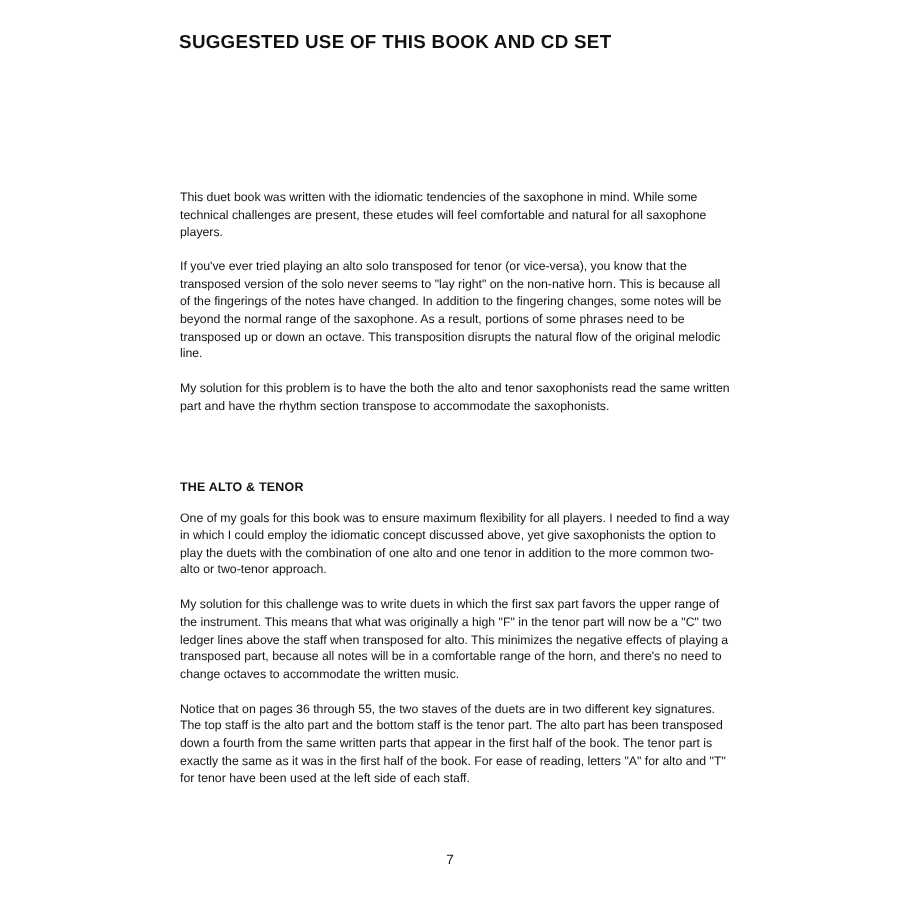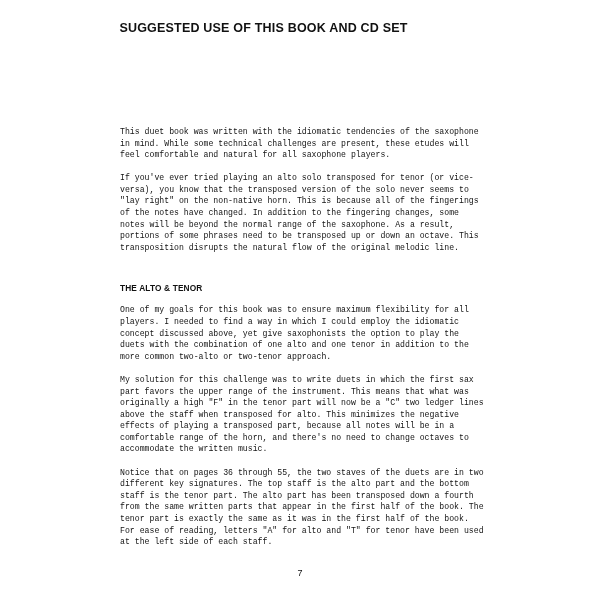--- a/index.html
+++ b/index.html
@@ -39,29 +39,28 @@
     width: 368px;
   }
   .section-heading {
     font-size: 8.3px;
     font-weight: bold;
     letter-spacing: 0.15px;
     color: #111111;
     margin: 0 0 11px 0;
   }
   .section-heading.second {
-    margin-top: 4px;
+    margin-top: 16px;
   }
   .para {
     font-size: 8.2px;
     line-height: 11.6px;
     color: #131313;
     margin: 0 0 11.5px 0;
     text-align: left;
-    font-family: Liberation Mono, monospace;
   }
   .para:last-child {
     margin-bottom: 0;
   }
   .block-gap {
     height: 26px;
   }
   .page-number {
     position: absolute;
     bottom: 22px;
@@ -77,20 +76,21 @@
 
 <div class="page">
 
   <div class="page-title">SUGGESTED USE OF THIS BOOK AND CD SET</div>
 
   <div class="content">
 
     <div class="section">
       <p class="para">This duet book was written with the idiomatic tendencies of the saxophone in mind. While some technical challenges are present, these etudes will feel comfortable and natural for all saxophone players.</p>
       <p class="para">If you've ever tried playing an alto solo transposed for tenor (or vice-versa), you know that the transposed version of the solo never seems to "lay right" on the non-native horn. This is because all of the fingerings of the notes have changed. In addition to the fingering changes, some notes will be beyond the normal range of the saxophone. As a result, portions of some phrases need to be transposed up or down an octave. This transposition disrupts the natural flow of the original melodic line.</p>
+      <p class="para">My solution for this problem is to have the both the alto and tenor saxophonists read the same written part and have the rhythm section transpose to accommodate the saxophonists.</p>
     </div>
 
     <div class="block-gap"></div>
 
     <div class="section">
       <div class="section-heading second">THE ALTO &amp; TENOR</div>
       <p class="para">One of my goals for this book was to ensure maximum flexibility for all players. I needed to find a way in which I could employ the idiomatic concept discussed above, yet give saxophonists the option to play the duets with the combination of one alto and one tenor in addition to the more common two-alto or two-tenor approach.</p>
       <p class="para">My solution for this challenge was to write duets in which the first sax part favors the upper range of the instrument. This means that what was originally a high "F" in the tenor part will now be a "C" two ledger lines above the staff when transposed for alto. This minimizes the negative effects of playing a transposed part, because all notes will be in a comfortable range of the horn, and there's no need to change octaves to accommodate the written music.</p>
       <p class="para">Notice that on pages 36 through 55, the two staves of the duets are in two different key signatures. The top staff is the alto part and the bottom staff is the tenor part. The alto part has been transposed down a fourth from the same written parts that appear in the first half of the book. The tenor part is exactly the same as it was in the first half of the book. For ease of reading, letters "A" for alto and "T" for tenor have been used at the left side of each staff.</p>
     </div>

